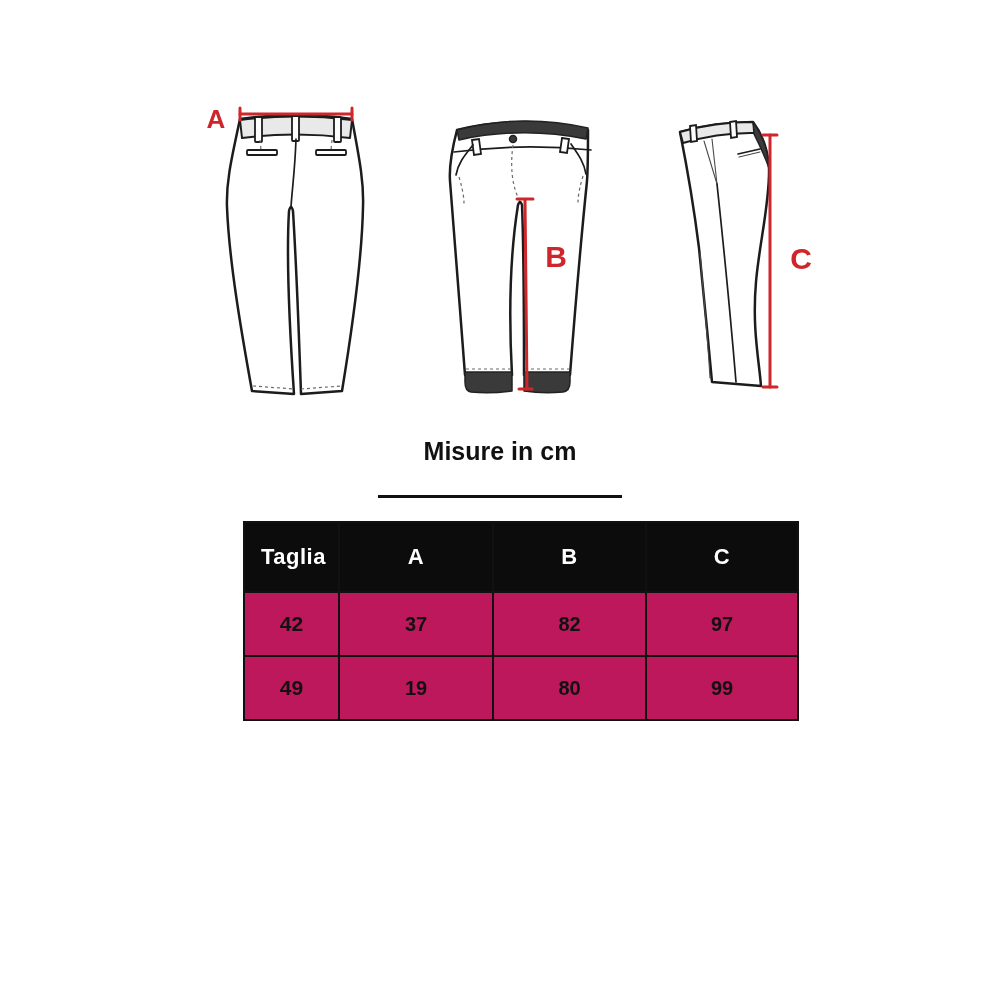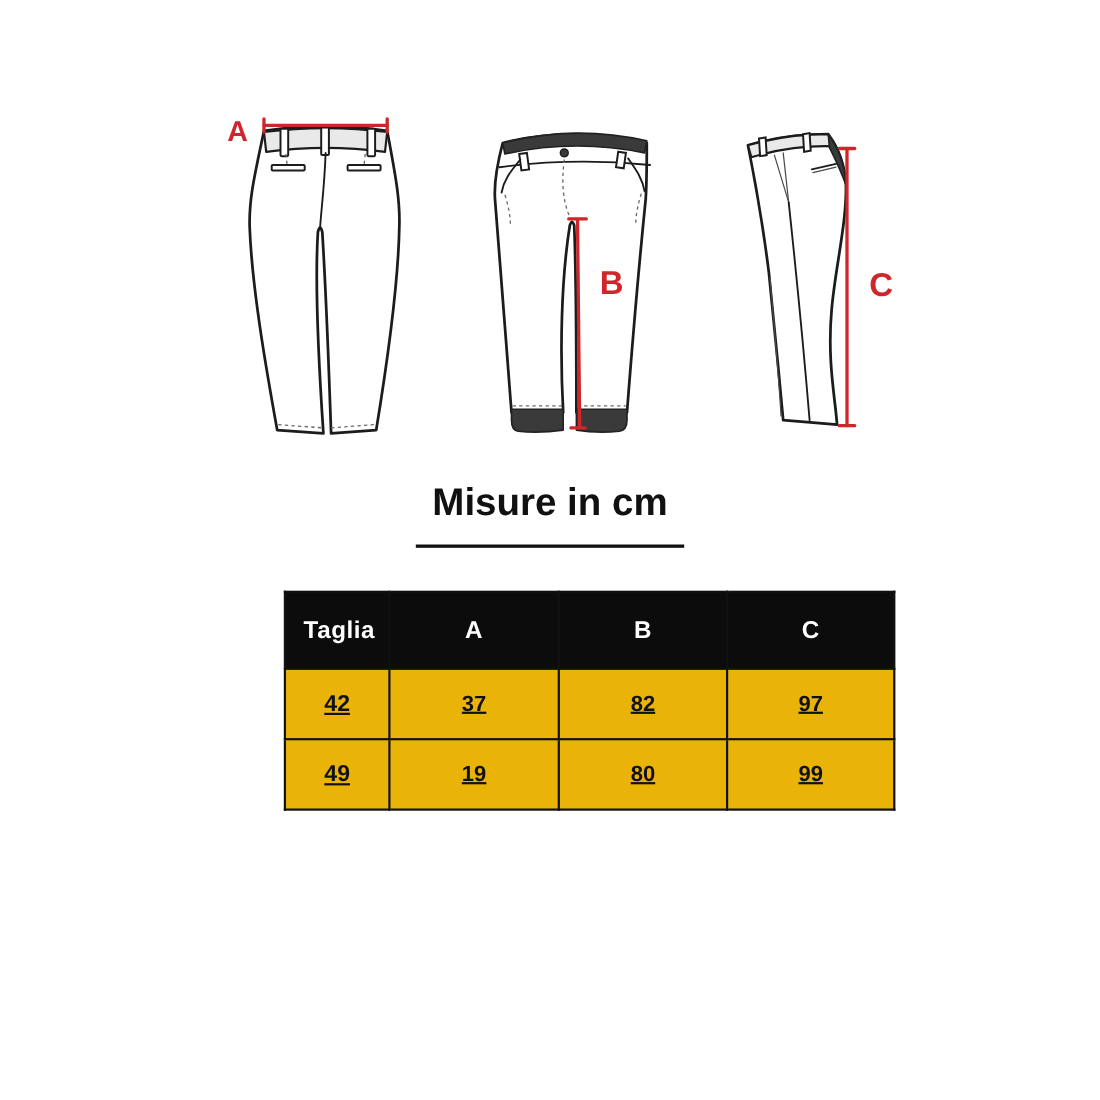--- a/index.html
+++ b/index.html
@@ -24,37 +24,37 @@
   .pocket{fill:#ffffff;stroke:var(--ink);stroke-width:1.8;}
   .seam{fill:none;stroke:var(--ink);stroke-width:1.7;stroke-linecap:round;}
   .seam-thin{fill:none;stroke:#4a4a4a;stroke-width:1.1;stroke-linecap:round;}
   .dashed{fill:none;stroke:#6a6a6a;stroke-width:1.2;stroke-dasharray:3 3;}
   .red-line{stroke:var(--accent);stroke-width:3;fill:none;stroke-linecap:round;}
   .red-tick{stroke:var(--accent);stroke-width:3;stroke-linecap:round;}
   .dim-label{fill:var(--accent);font-weight:700;font-family:"Liberation Sans",sans-serif;}
 
   .title{
     position:absolute;left:0;top:437px;width:1000px;text-align:center;
-    font-size:35px;font-weight:700;color:#111;
+    font-size:25px;font-weight:700;color:#111;
   }
   .title-underline{position:absolute;left:378px;top:495px;width:244px;height:3px;background:#111;}
 
   table.size-table{
-    position:absolute;left:258px;top:521px;width:554px;
+    position:absolute;left:243px;top:521px;width:554px;
     border-collapse:collapse;table-layout:fixed;
-    border:2px solid #111;font-weight:700;margin-top:16px;
+    border:2px solid #111;font-weight:700;
   }
   table.size-table thead th{
     background:var(--header-bg);color:#fff;height:66px;font-size:22px;
     text-align:center;border:2px solid #111;letter-spacing:0.5px;
   }
   table.size-table thead th.col-size{text-align:left;padding-left:16px;}
   table.size-table tbody td{
-    background:#eab308;height:60px;border:2px solid #111;
-    text-align:center;font-size:20px;color:#111;text-decoration:underline;
+    background:#be185d;height:60px;border:2px solid #111;
+    text-align:center;font-size:20px;color:#111;
   }
   table.size-table tbody td.col-size{font-size:21px;}
 </style>
 </head>
 <body>
 
 <div class="canvas">
 
   <svg class="fig fig-back" viewBox="0 0 175 315">
     <g>

